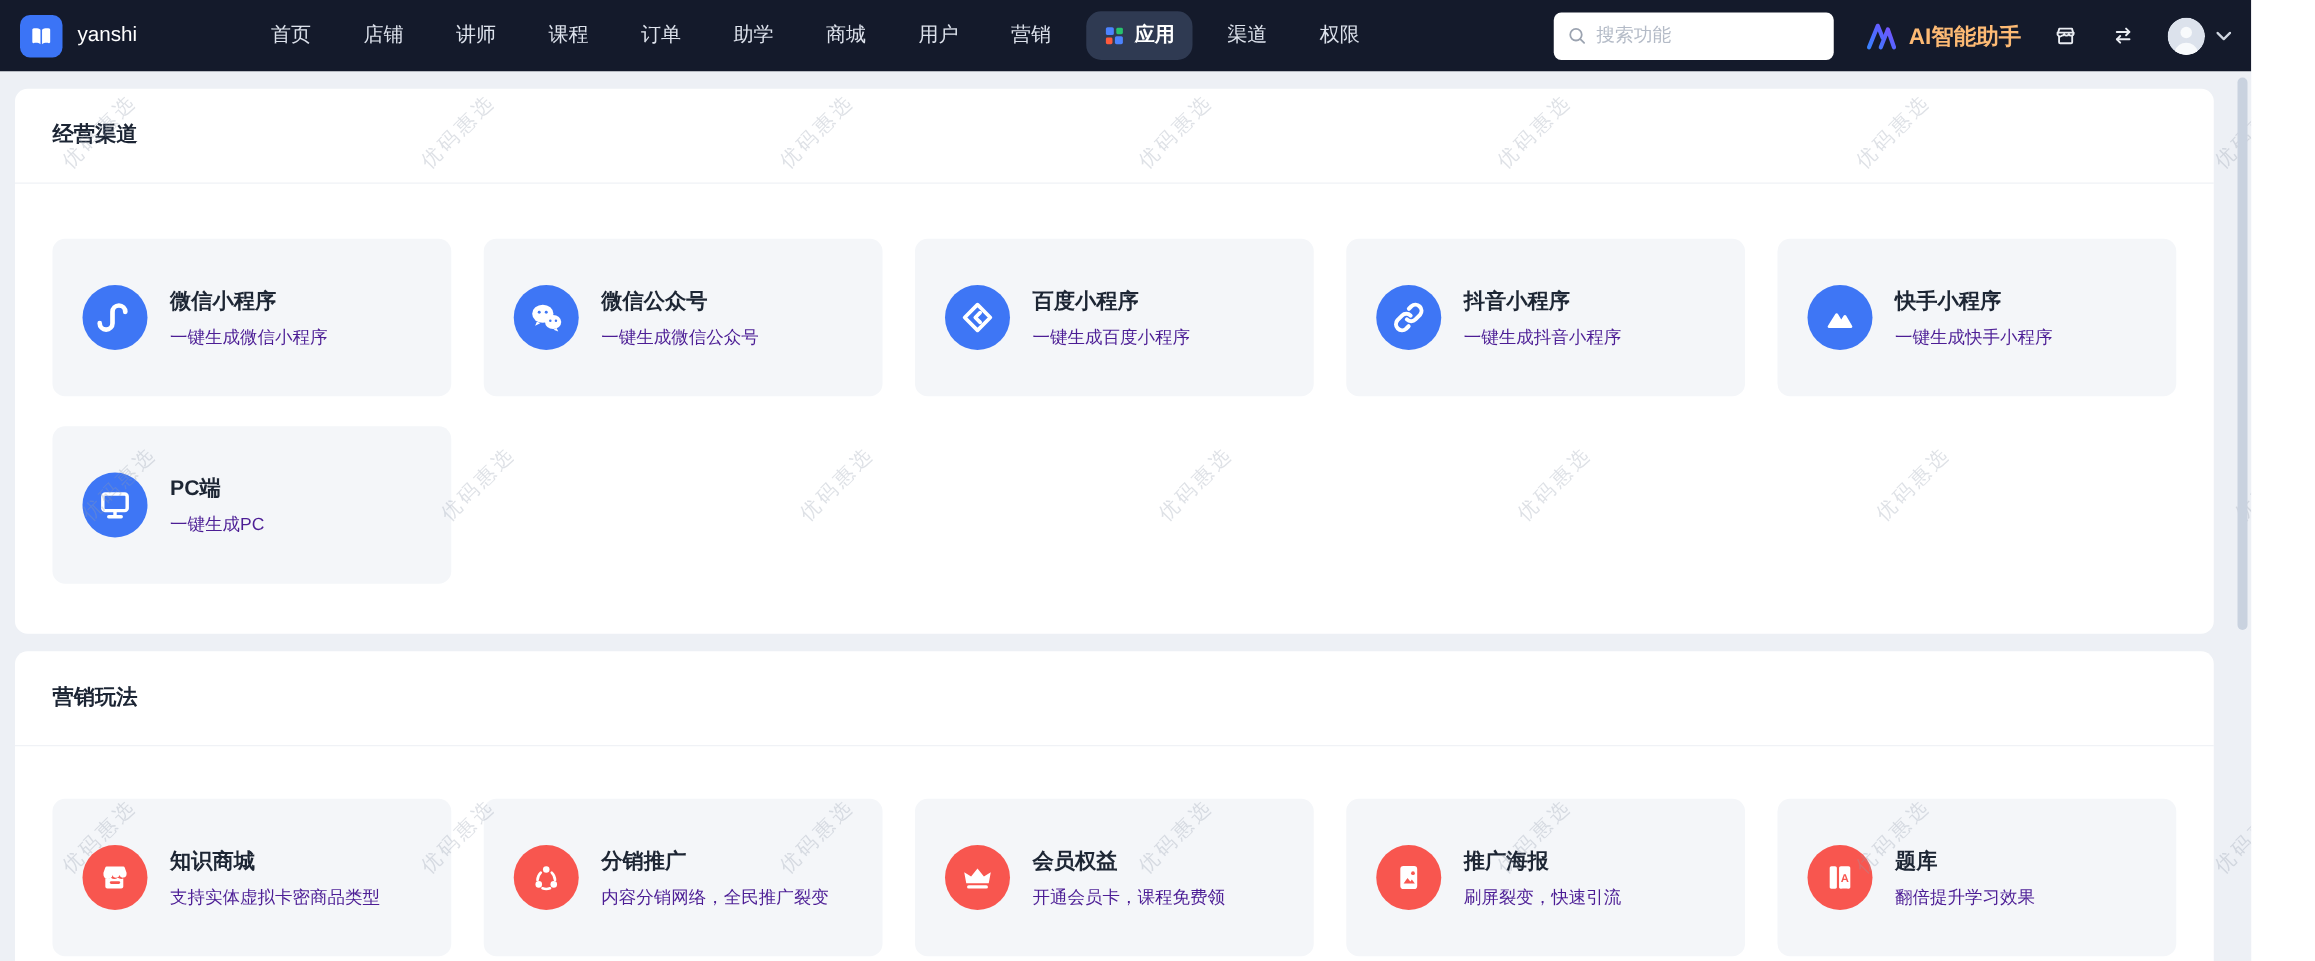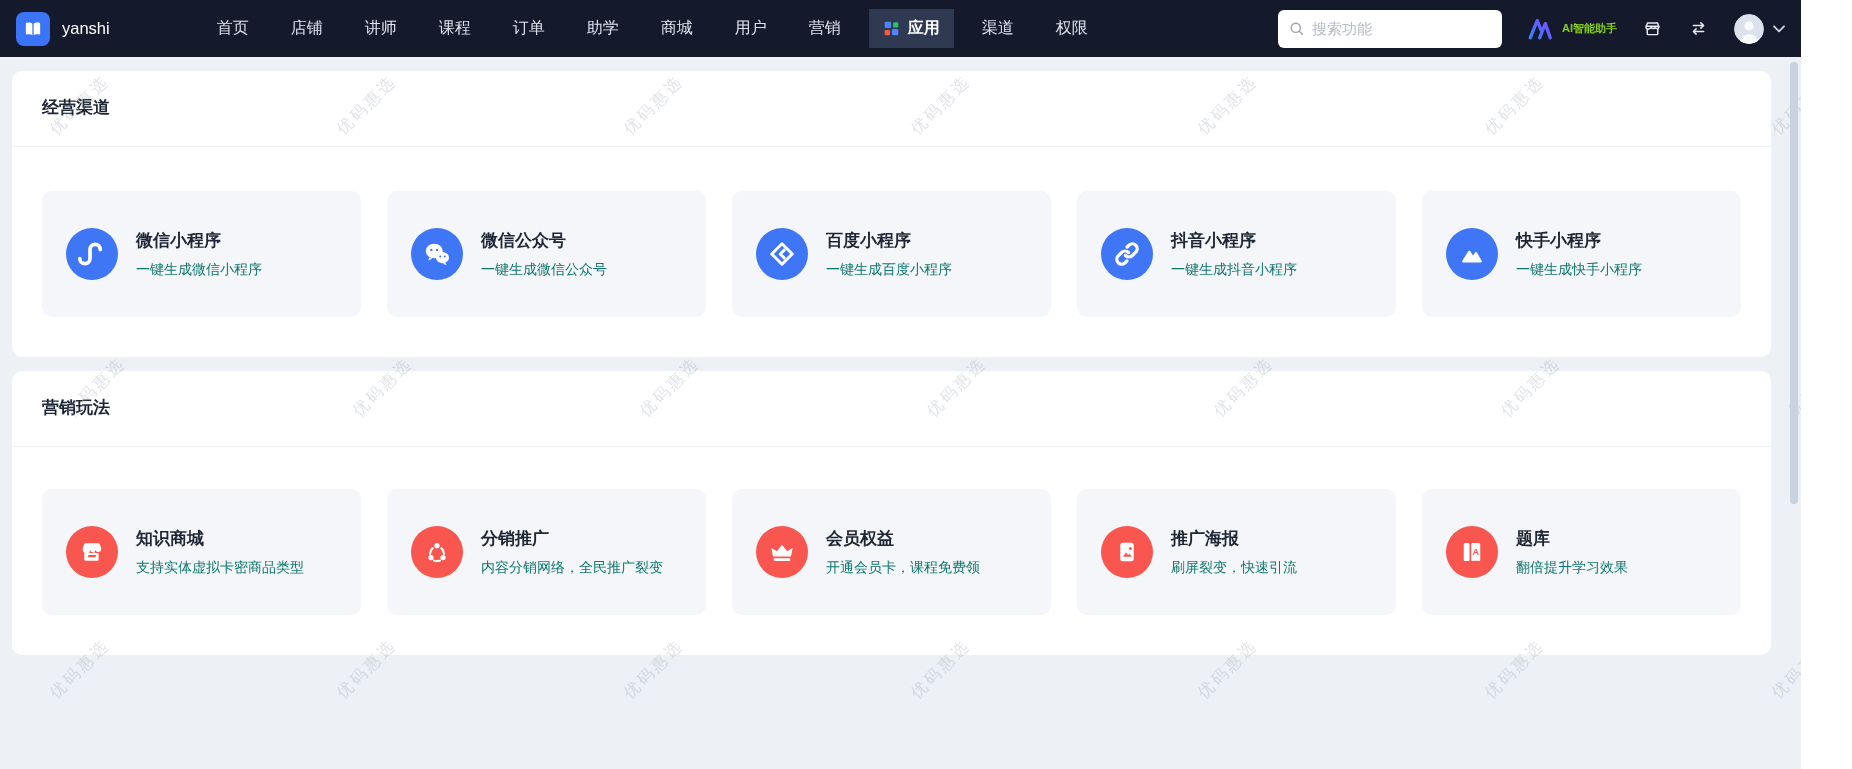--- a/index.html
+++ b/index.html
@@ -5,46 +5,46 @@
   * { margin:0; padding:0; box-sizing:border-box; }
   body { font-family:"Liberation Sans","DejaVu Sans",sans-serif; }
   .screen { width:1801px; height:769px; position:relative; overflow:hidden; background:#edf0f5; }
 
   
   .navbar { height:57px; background:#141a2b; display:flex; align-items:center; padding:0 16px; position:relative; z-index:10; }
   .brand-logo { width:34px; height:34px; border-radius:8px; background:#3b74f6; display:flex; align-items:center; justify-content:center; flex:none; cursor:pointer; }
   .brand-name { color:#fff; font-size:16.5px; font-weight:500; margin-left:12px; }
   .nav-menu { display:flex; align-items:center; margin-left:86px; }
   .nav-item { color:#dde2ec; font-size:16px; padding:9px 21px; cursor:pointer; white-space:nowrap; }
-  .nav-item.active { background:#2f3a52; border-radius:0; color:#fff; font-weight:700; display:flex; align-items:center; gap:8px; padding:9px 14px; margin:0 7px; }
+  .nav-item.active { background:#2f3a52; border-radius:12px; color:#fff; font-weight:700; display:flex; align-items:center; gap:8px; padding:9px 14px; margin:0 7px; }
   .nav-right { margin-left:auto; display:flex; align-items:center; gap:25px; }
   .search-box { width:224px; height:38px; background:#fff; border-radius:6px; display:flex; align-items:center; padding:0 10px; }
   .search-box svg { flex:none; }
   .search-box input { border:none; outline:none; width:100%; margin-left:7px; font-size:15px; color:#333; font-family:inherit; background:transparent; }
   .search-box input::placeholder { color:#b4bbc7; }
   .ai-assistant { display:flex; align-items:center; gap:9px; cursor:pointer; }
-  .ai-assistant .ai-label { color:#84cc16; font-size:11px; font-weight:700; white-space:nowrap; }
+  .ai-assistant .ai-label { color:#fdba74; font-size:18px; font-weight:700; white-space:nowrap; }
   .nav-icon-btn { display:flex; align-items:center; cursor:pointer; }
   .user-menu { display:flex; align-items:center; gap:9px; cursor:pointer; }
   .avatar-wrap { width:30px; height:30px; border-radius:50%; overflow:hidden; flex:none; }
 
   
   .content { padding:14px 30px 0 12px; display:flex; flex-direction:column; gap:14px; position:relative; z-index:1; }
   .panel { background:#fff; border-radius:10px; }
   .panel-header { padding:25px 30px 27px; border-bottom:1px solid #f0f2f6; }
   .panel-title { font-size:17px; font-weight:700; color:#1c2534; }
   .card-grid { display:grid; grid-template-columns:repeat(5,1fr); gap:24px 26px; padding:44px 30px 40px; }
   .app-card { background:#f4f6f9; border-radius:10px; height:126px; display:flex; align-items:center; padding:0 18px 0 24px; cursor:pointer; }
   .card-icon { width:52px; height:52px; border-radius:50%; flex:none; display:flex; align-items:center; justify-content:center; }
   .card-icon.blue { background:#3e76f5; }
   .card-icon.red { background:#f8564f; }
   .h5-glyph { color:#fff; font-size:19px; font-weight:800; letter-spacing:.5px; }
   .card-text { margin-left:18px; min-width:0; }
   .card-title { font-size:17px; font-weight:700; color:#1d2634; white-space:nowrap; }
-  .card-sub { font-size:14px; color:#0f766e; margin-top:9px; white-space:nowrap; }
+  .card-sub { font-size:14px; color:#4c1d95; margin-top:9px; white-space:nowrap; }
 
   
   .watermark-layer { position:absolute; left:0; top:57px; right:0; bottom:0; pointer-events:none; z-index:40; overflow:hidden; }
   .wm-tile { position:absolute; font-size:16px; letter-spacing:3px; color:rgba(145,155,172,.30); transform:rotate(-45deg); white-space:nowrap; }
   .scrollbar-thumb { position:absolute; right:3px; top:62px; width:8px; height:442px; border-radius:4px; background:#c9d2df; z-index:60; cursor:pointer; }
 </style>
 </head>
 <body>
 
 <div class="screen">
@@ -210,20 +210,33 @@
             <svg width="30" height="30" viewBox="0 0 24 24">
                 <path d="M4.2 17.5 9 9.8a1 1 0 0 1 1.7 0l2.1 3.4 1.5-2.3a1 1 0 0 1 1.7 0l3.8 6.6a.8.8 0 0 1-.7 1.2H4.9a.8.8 0 0 1-.7-1.2z" fill="#fff"></path>
               </svg>
           </div>
           <div class="card-text">
             <div class="card-title">快手小程序</div>
             <div class="card-sub">一键生成快手小程序</div>
           </div>
         </div>
 
+        <div class="app-card">
+          <div class="card-icon blue">
+            <svg width="30" height="30" viewBox="0 0 24 24" fill="none" stroke="#fff" stroke-width="2.2" stroke-linecap="round" stroke-linejoin="round">
+                <rect x="4.2" y="5" width="15.6" height="10.6" rx="1.6"></rect>
+                <path d="M12 15.6v3"></path>
+                <path d="M8 19.5h8"></path>
+              </svg>
+          </div>
+          <div class="card-text">
+            <div class="card-title">PC端</div>
+            <div class="card-sub">一键生成PC</div>
+          </div>
+        </div>
 
       </div>
     </div>
 
     <div class="panel">
       <div class="panel-header">
         <span class="panel-title">营销玩法</span>
       </div>
       <div class="card-grid" style="padding-top:42px">
 

